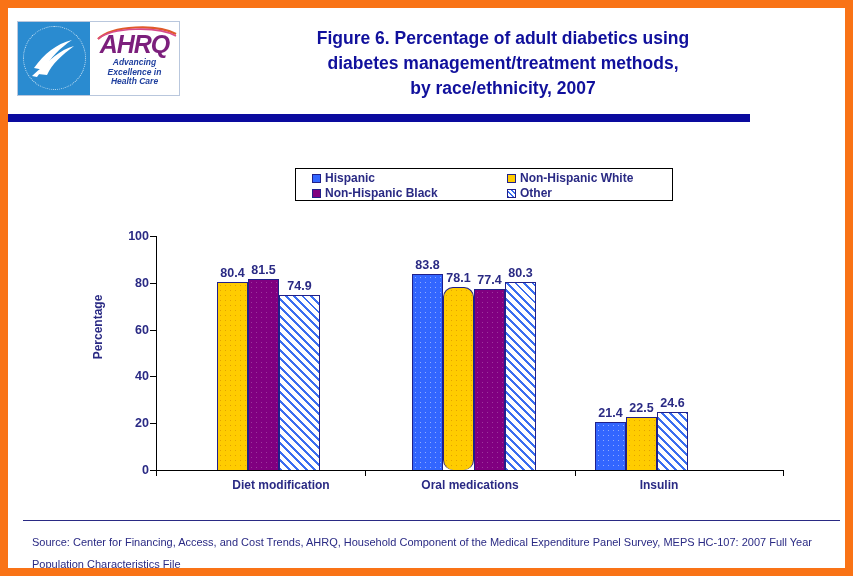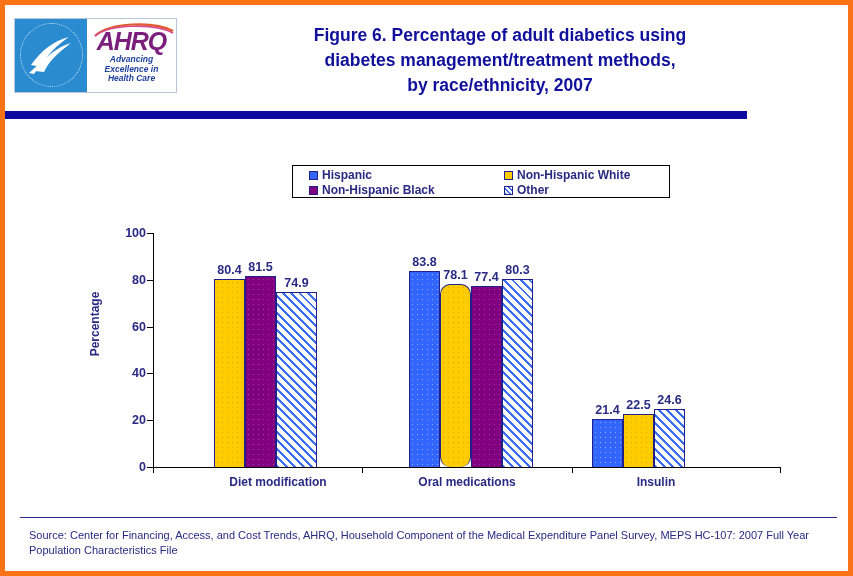--- a/index.html
+++ b/index.html
@@ -5,21 +5,21 @@
   * { box-sizing: border-box; }
   html, body {
     margin: 0; padding: 0;
     background: #ffffff;
     font-family: "Liberation Sans", sans-serif;
   }
   #page {
     position: relative;
     width: 853px; height: 576px;
     background: #ffffff;
-    border: 5px solid #f97316;
+    border: 8px solid #f97316;
     overflow: hidden;
   }
 
   
   #header {
     position: absolute; left: 0; top: 0; width: 847px; height: 100px;
   }
   #logo {
     position: absolute; left: 9px; top: 13px;
     width: 163px; height: 75px;
@@ -206,21 +206,21 @@
 
   
   #srcline {
     position: absolute; left: 15px; top: 512px;
     width: 817px; height: 1px; background: #2a2a84;
   }
   #source {
     position: absolute; left: 24px; top: 523px;
     width: 810px;
     font-size: 11px; color: #2a2a84;
-    line-height: 15px;
+    line-height: 22px;
   }
 </style>
 </head>
 <body>
 
 <div id="page">
 
   <div id="header">
 
     <div id="logo">

